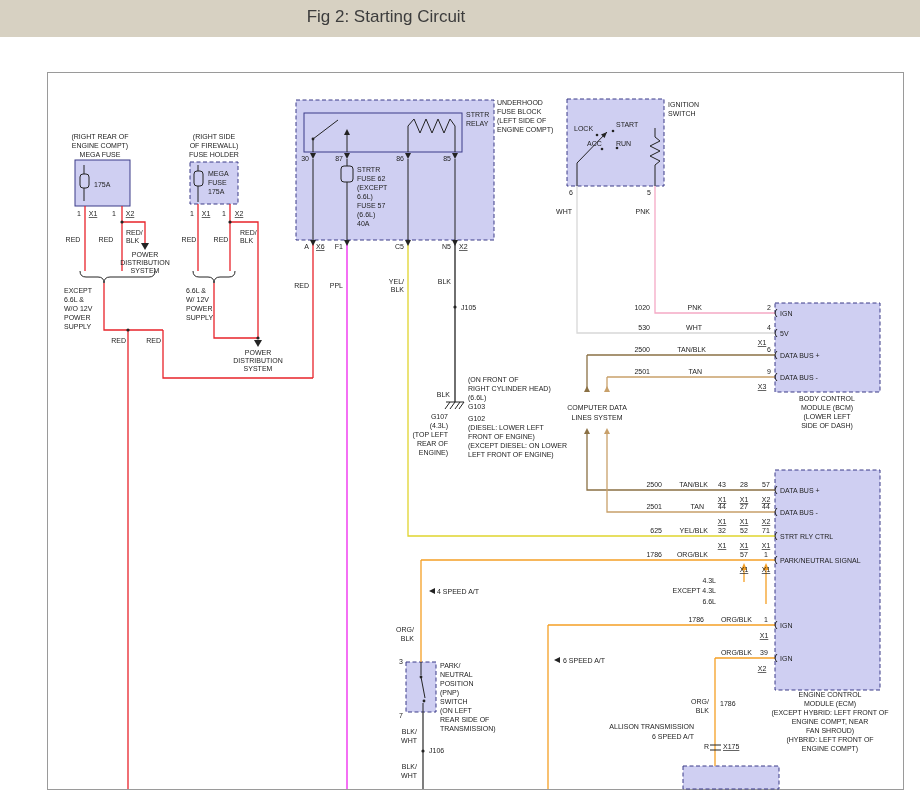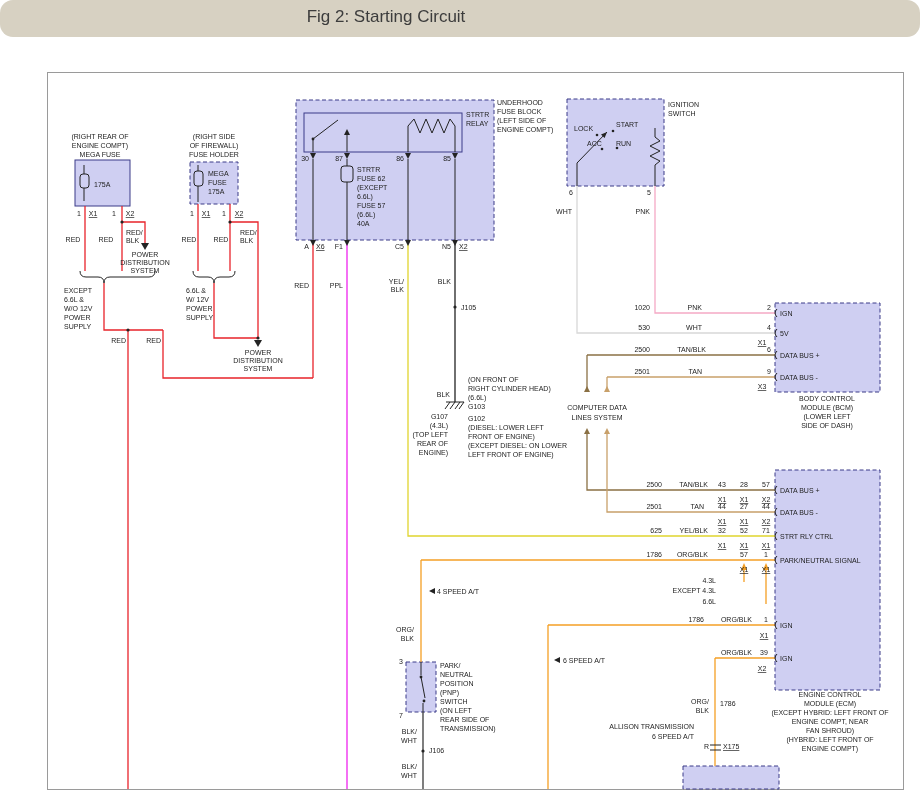--- a/index.html
+++ b/index.html
@@ -1,18 +1,18 @@
 <!DOCTYPE html>
 <html><head>
 <meta charset="utf-8">
 <style>
   html,body{margin:0;padding:0;background:#ffffff;}
   #stage{position:relative;width:920px;height:804px;background:#ffffff;overflow:hidden;
          font-family:"Liberation Sans", sans-serif;}
-  .header{position:absolute;left:0;top:0;width:920px;height:37px;background:#d7d1c2;border-radius:13px;}
+  .header{position:absolute;left:0;top:0;width:920px;height:37px;background:#d7d1c2;}
   .title{position:absolute;top:7px;left:0;width:772px;text-align:center;
          font-size:17px;color:#3c3c3c;}
   svg{position:absolute;left:0;top:0;}
   svg text{font-family:"Liberation Sans", sans-serif;font-size:7px;fill:#232323;}
   .e{text-anchor:end}.m{text-anchor:middle}
   .u{text-decoration:underline}
   .box{stroke:#3b3b88;stroke-width:1;}
   .dash{stroke-dasharray:4 2.5;}
   .k{stroke:#232323;stroke-width:1;fill:none;}
   .wire{fill:none;stroke-width:1.3;}

